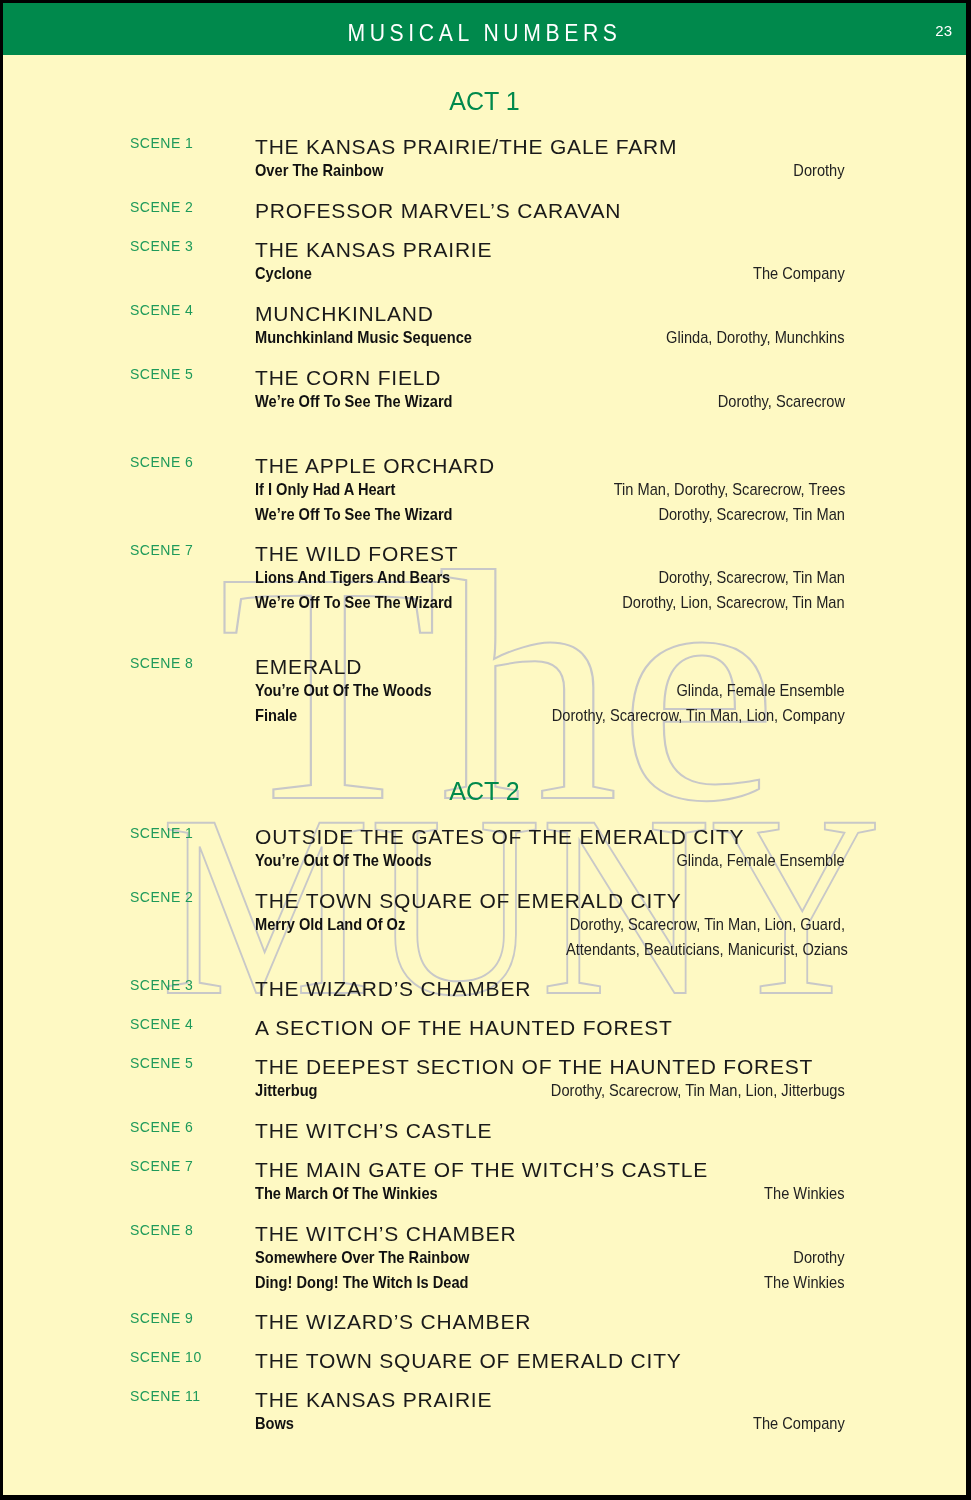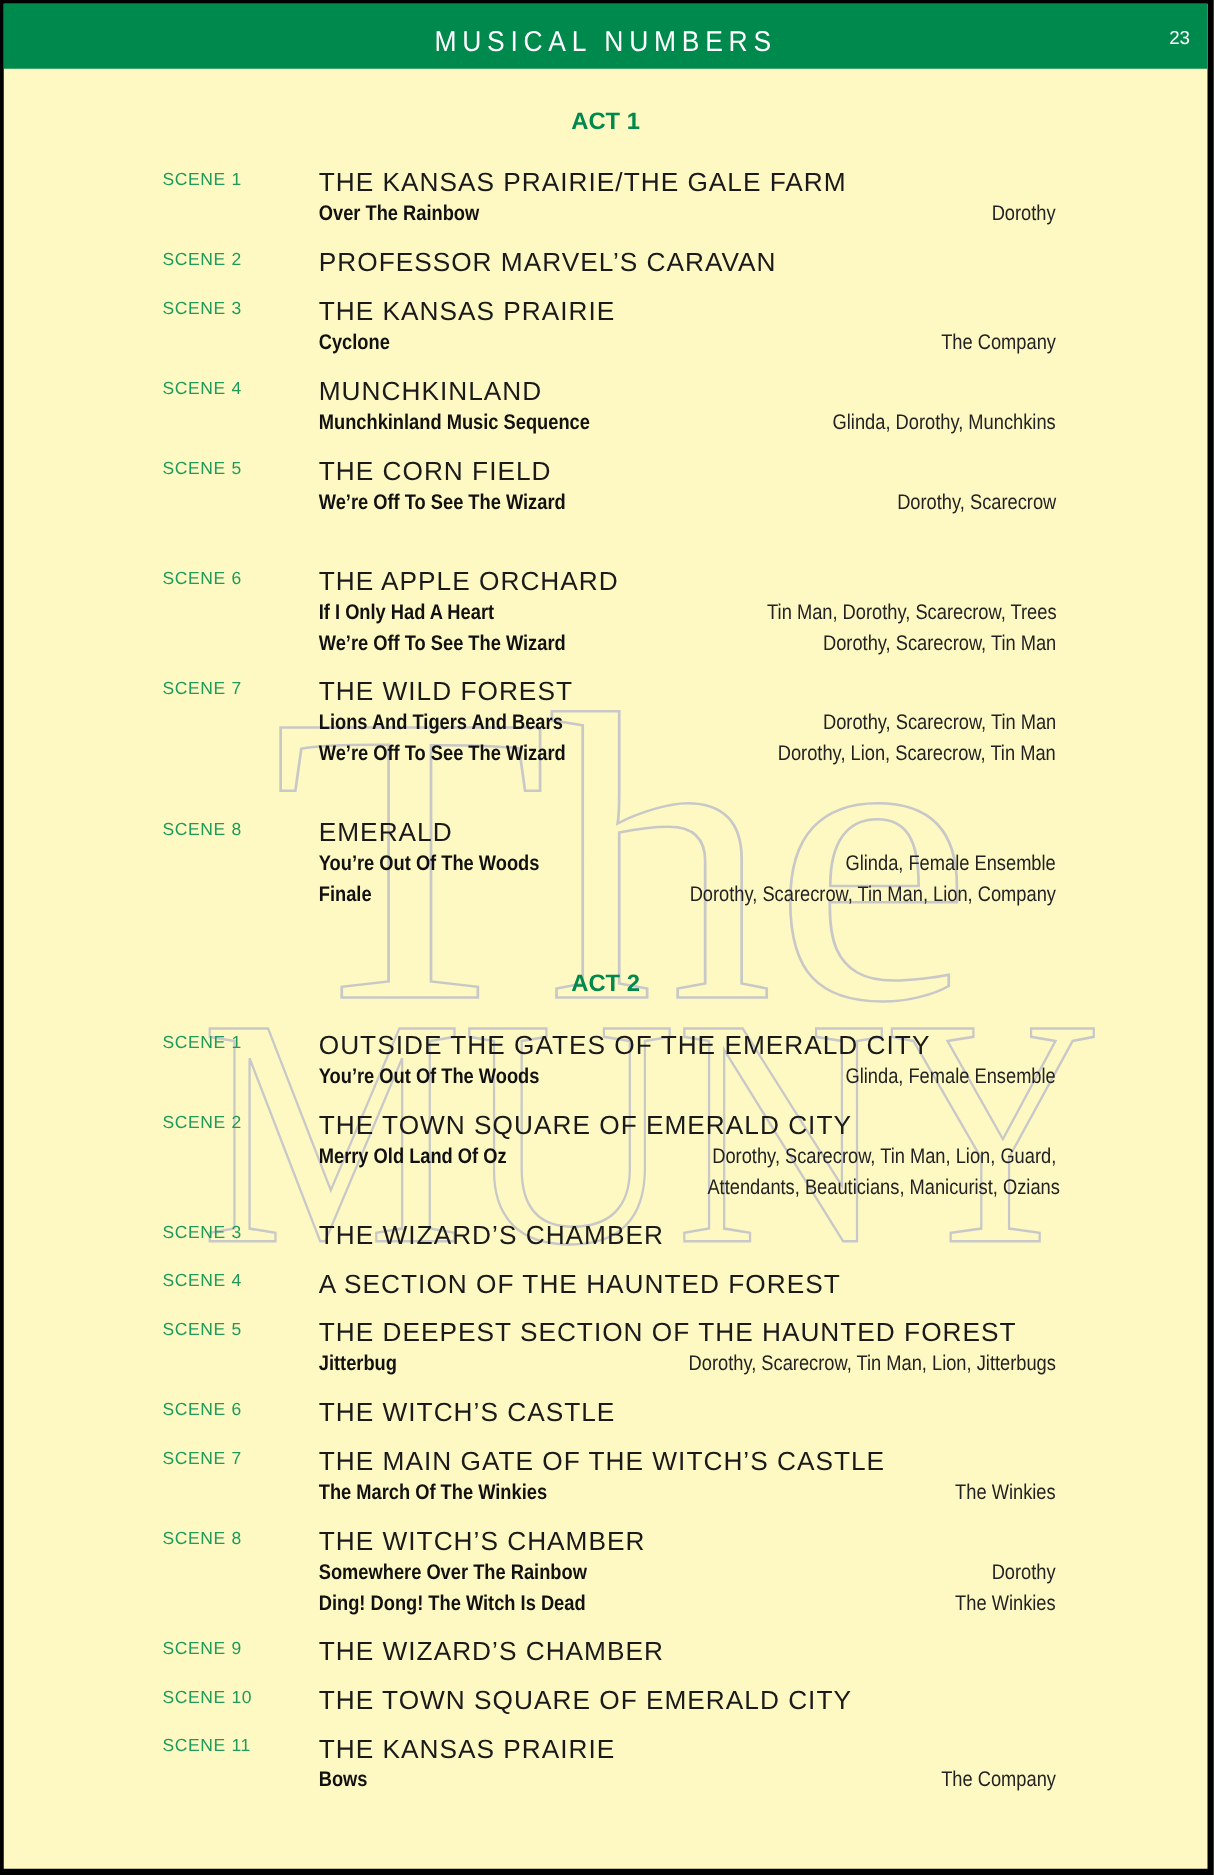--- a/index.html
+++ b/index.html
@@ -24,21 +24,21 @@
     .page-num {
       position: absolute; right: 14px; top: 19px; color: #fff; font-size: 15px;
       font-family: "Liberation Sans", sans-serif;
     }
     .watermark {
       position: absolute; left: 0; top: 0; width: 961px; height: 1492px; pointer-events: none;
     }
     .watermark svg { position: absolute; left: 0; top: 0; }
     .act-heading {
       position: absolute; left: 0; width: 963px; text-align: center;
-      color: #00894c; font-weight: bold; font-size: 19px;
+      color: #00894c; font-weight: normal; font-size: 25px;
     }
     .scene {
       position: absolute; left: 127px; width: 720px;
     }
     .scene-row { position: relative; height: 24px; }
     .scene-label {
       position: absolute; left: 0; top: 0; color: #1e9a5a; font-size: 14px; letter-spacing: 0.5px;
       white-space: nowrap;
     }
     .scene-title {

